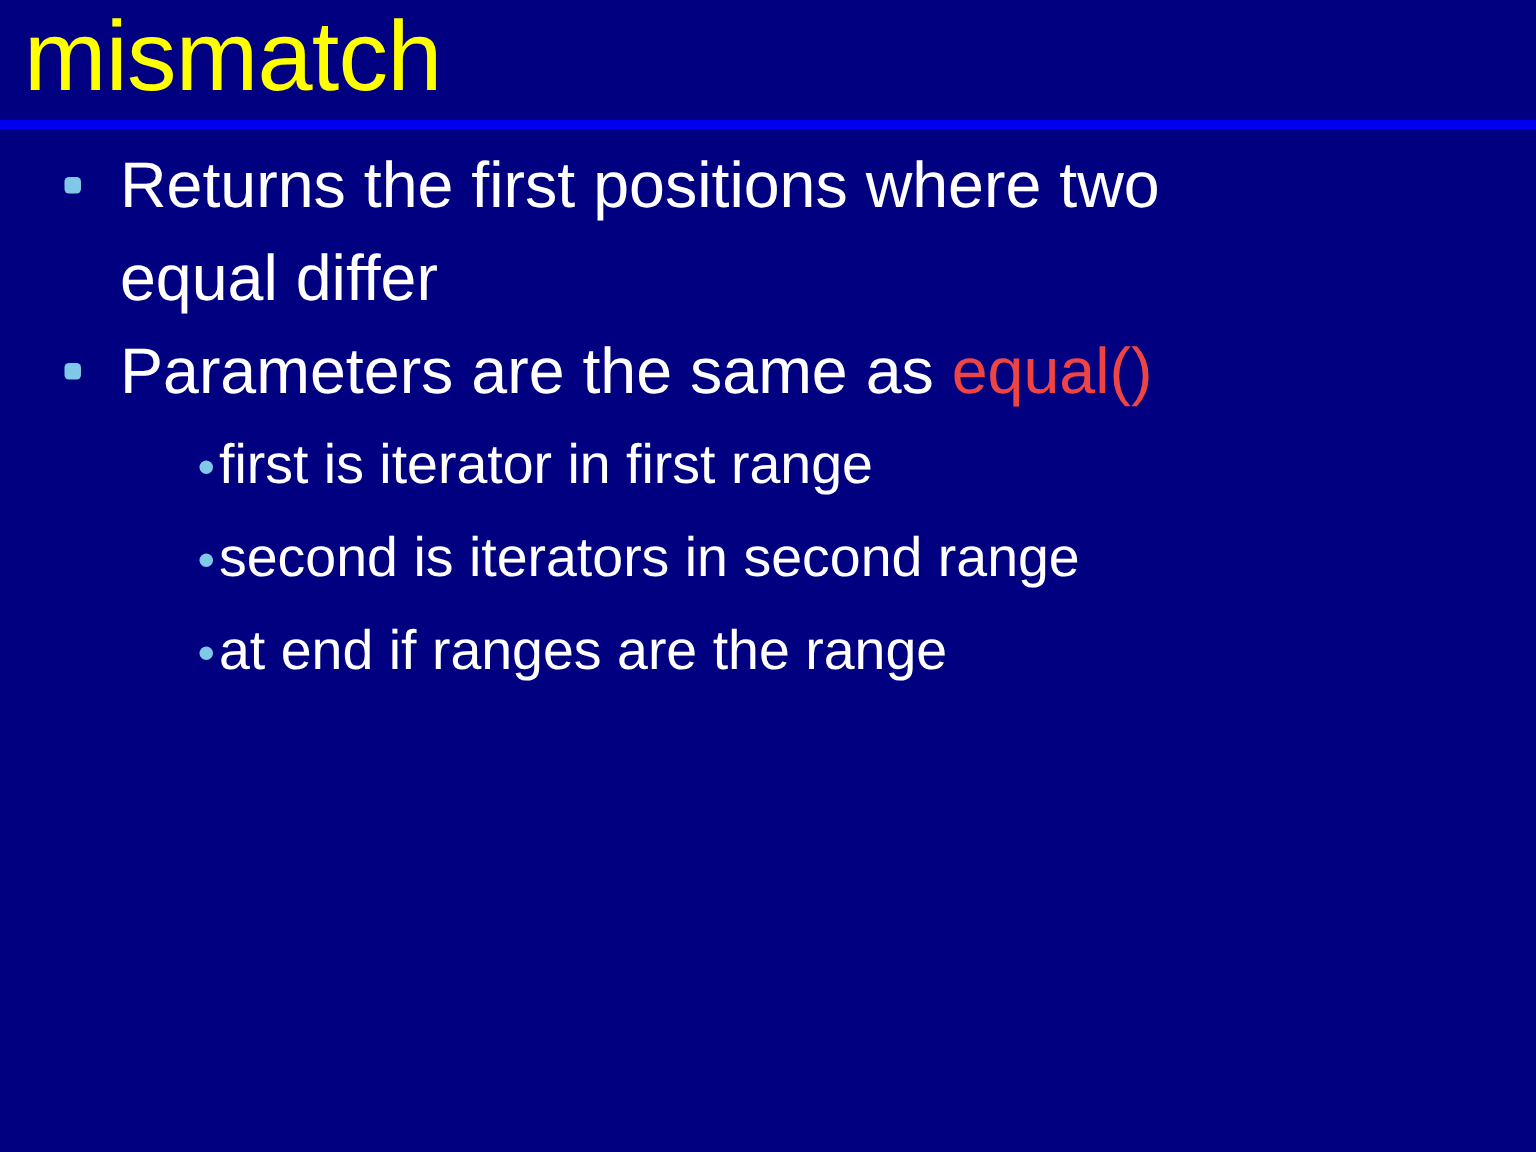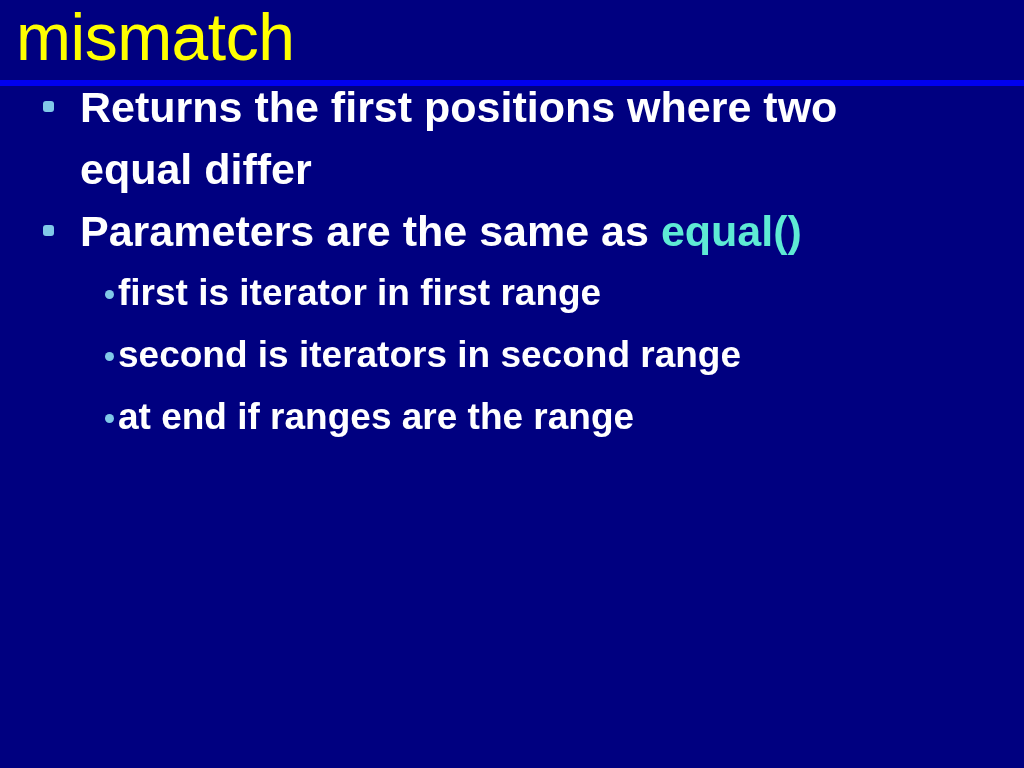--- a/index.html
+++ b/index.html
@@ -52,23 +52,22 @@
     top: 80px;
     width: 1024px;
     height: 6px;
     background: #0000EE;
   }
 
   
   #body-content {
     position: absolute;
     left: 0;
-    top: 76px;
+    top: 93px;
     width: 1024px;
-    font-weight: bold;
   }
 
   .bullet-row {
     position: relative;
     display: block;
   }
 
   
   .level-1 {
     padding-left: 80px;
@@ -90,38 +89,39 @@
     display: block;
   }
 
   
   .level-2 {
     padding-left: 118px;
     font-size: 37px;
     line-height: 62px;
     color: #FFFFFF;
     min-height: 62px;
+    margin-left: 28px;
   }
   .level-2 .bullet-marker {
     position: absolute;
     left: 105px;
     top: 28px;
     width: 9px;
     height: 9px;
     background: #80C8E8;
     border-radius: 50%;
   }
 
   .bullet-text {
     display: inline;
     white-space: pre-wrap;
   }
 
   .kw-highlight {
-    color: #5eead4;
+    color: #ef4444;
   }
 </style>
 </head>
 <body>
 
 <div id="slide">
 
   <div id="title-area">
     <h1 id="slide-title">mismatch</h1>
   </div>

